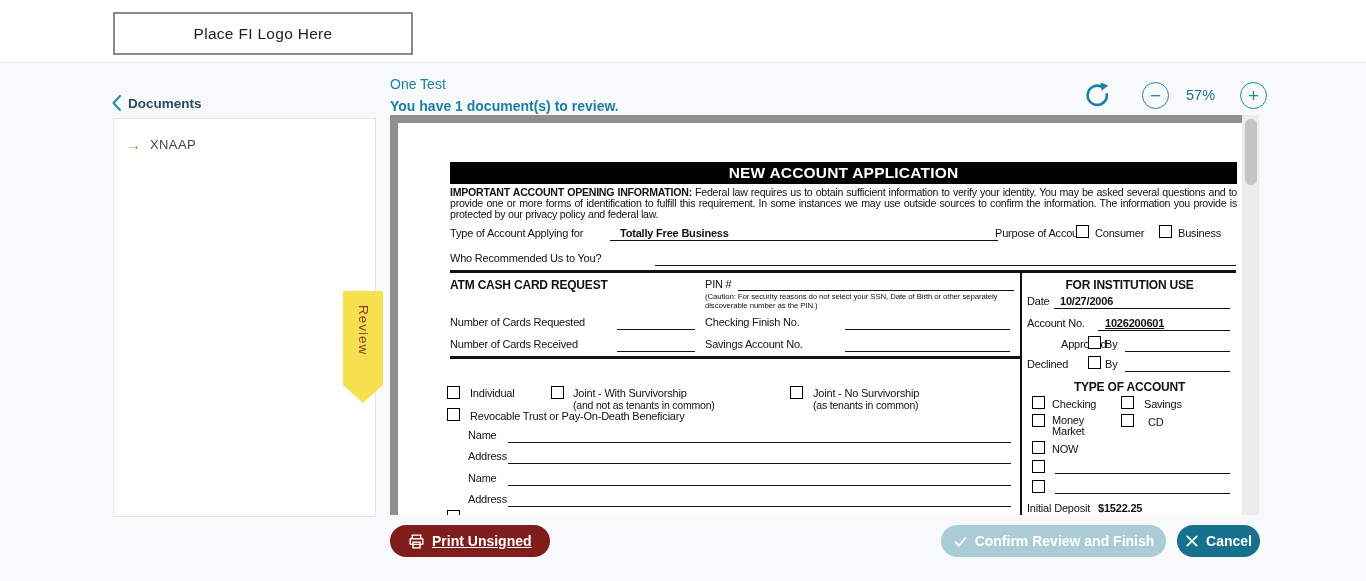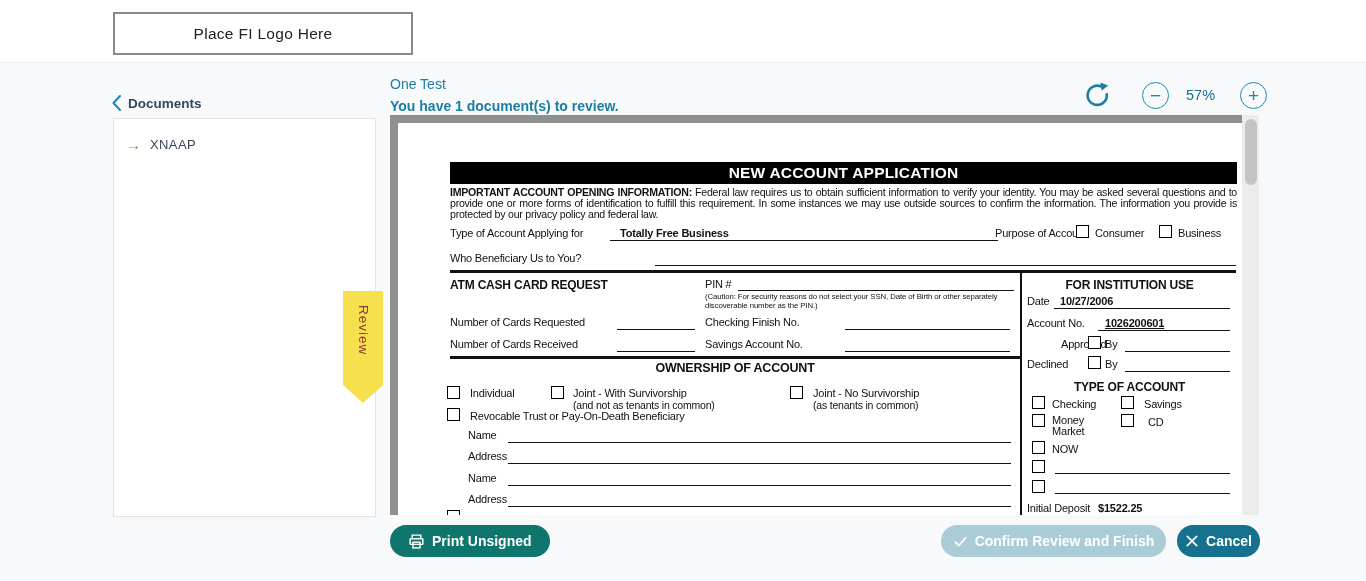--- a/index.html
+++ b/index.html
@@ -56,21 +56,21 @@
   .cb { position:absolute; width:13px; height:13px; border:1.5px solid #000; background:#fff; }
   .chead { position:absolute; text-align:center; font-weight:bold; font-size:12.5px; letter-spacing:-.2px; }
   .cnote { position:absolute; text-align:center; font-size:9px; letter-spacing:-.1px; }
   .caution { position:absolute; left:307px; top:170px; width:312px; font-size:7.8px; line-height:8.8px; letter-spacing:-.1px; }
 
   
   .btn { position:absolute; top:525px; height:32px; border:none; border-radius:16px; display:flex; align-items:center;
     justify-content:center; gap:7px; color:#fff; font-size:14px; font-weight:600; font-family:"Liberation Sans",sans-serif;
     cursor:pointer; }
   .btn svg { display:block; }
-  .btn-print { left:390px; padding:0 18px; background:#0f766e; }
+  .btn-print { left:390px; padding:0 18px; background:#7f1d1d;text-decoration:underline; }
   .btn-confirm { left:941px; width:225px; background:#a9ccd6; cursor:default; }
   .btn-cancel { left:1177px; width:83px; background:#16718e; }
 </style>
 </head>
 <body>
 
 <div class="topbar">
   <div class="logo-box">
     <span>Place FI Logo Here</span>
   </div>
@@ -131,21 +131,21 @@
 
   <div class="dlbl" style="left:52px; top:104px;">Type of Account Applying for</div>
   <div class="dlbl db" style="left:222px; top:104px;">Totally Free Business</div>
   <div class="fline" style="left:212px; top:117px; width:388px;"></div>
   <div class="dlbl" style="left:597px; top:104px;">Purpose of Account</div>
   <div class="cb" style="left:678px; top:102px;"></div>
   <div class="dlbl" style="left:697px; top:104px;">Consumer</div>
   <div class="cb" style="left:761px; top:102px;"></div>
   <div class="dlbl" style="left:780px; top:104px;">Business</div>
 
-  <div class="dlbl" style="left:52px; top:129px;">Who Beneficiary Us to You?</div>
+  <div class="dlbl" style="left:52px; top:129px;">Who Recommended Us to You?</div>
   <div class="fline" style="left:257px; top:142px; width:581px;"></div>
 
   <div class="thick" style="left:52px; top:147px; width:786px;"></div>
   <div class="vline" style="left:622px; top:149px; height:243px;"></div>
 
   <div class="dlbl db" style="left:52px; top:155px; font-size:12px;">ATM CASH CARD REQUEST</div>
   <div class="dlbl" style="left:307px; top:155px;">PIN #</div>
   <div class="fline" style="left:340px; top:167px; width:276px;"></div>
   <div class="caution">(Caution: For security reasons do not select your SSN, Date of Birth or other separately discoverable number as the PIN.)</div>
 
@@ -154,21 +154,20 @@
   <div class="dlbl" style="left:307px; top:193px;">Checking Finish No.</div>
   <div class="fline" style="left:447px; top:206px; width:165px;"></div>
 
   <div class="dlbl" style="left:52px; top:215px;">Number of Cards Received</div>
   <div class="fline" style="left:219px; top:228px; width:78px;"></div>
   <div class="dlbl" style="left:307px; top:215px;">Savings Account No.</div>
   <div class="fline" style="left:447px; top:228px; width:165px;"></div>
 
   <div class="thick" style="left:52px; top:233px; width:570px;"></div>
 
-  <div class="chead" style="left:52px; top:238px; width:570px;">OWNERSHIP OF ACCOUNT</div>
 
   <div class="cb" style="left:49px; top:263px;"></div>
   <div class="dlbl" style="left:72px; top:264px;">Individual</div>
   <div class="cb" style="left:153px; top:263px;"></div>
   <div class="dlbl" style="left:175px; top:264px;">Joint - With Survivorship</div>
   <div class="dlbl" style="left:175px; top:276px; font-size:10.5px;">(and not as tenants in common)</div>
   <div class="cb" style="left:392px; top:263px;"></div>
   <div class="dlbl" style="left:415px; top:264px;">Joint - No Survivorship</div>
   <div class="dlbl" style="left:415px; top:276px; font-size:10.5px;">(as tenants in common)</div>
 

